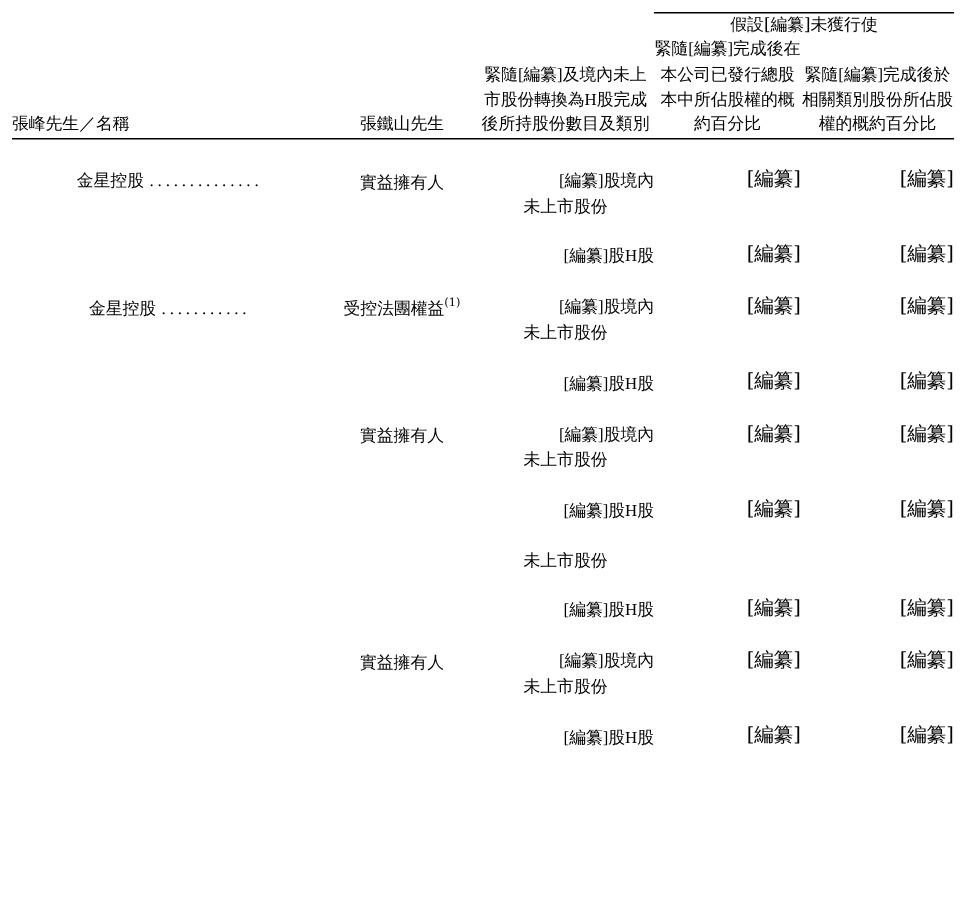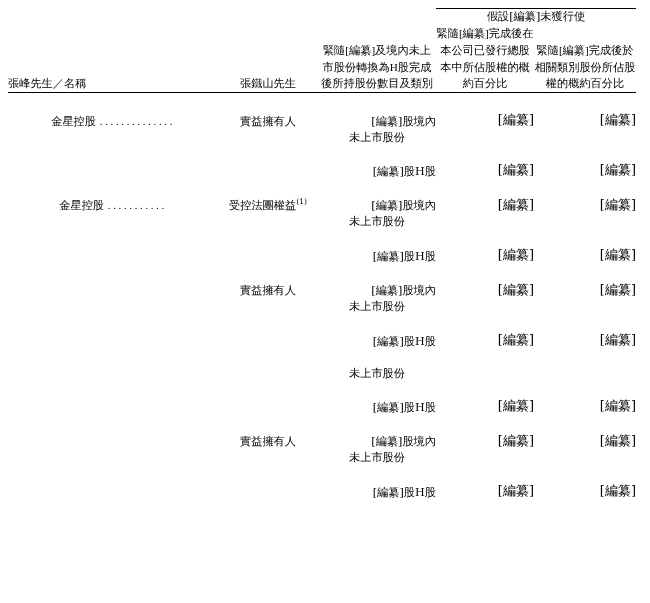--- a/index.html
+++ b/index.html
@@ -83,20 +83,21 @@
     text-align: center;
     padding-right: 4px;
     font-size: 11.2px;
     white-space: nowrap;
   }
   .cell-num {
     text-align: right;
     padding-right: 2px;
     font-size: 11.2px;
     white-space: nowrap;
+    font-family: Liberation Serif, serif;
   }
   .cell-pct {
     text-align: right;
     font-size: 13px;
     white-space: nowrap;
   }
   .sub-line {
     text-align: center;
     padding-right: 2px;
     font-size: 11.2px;

